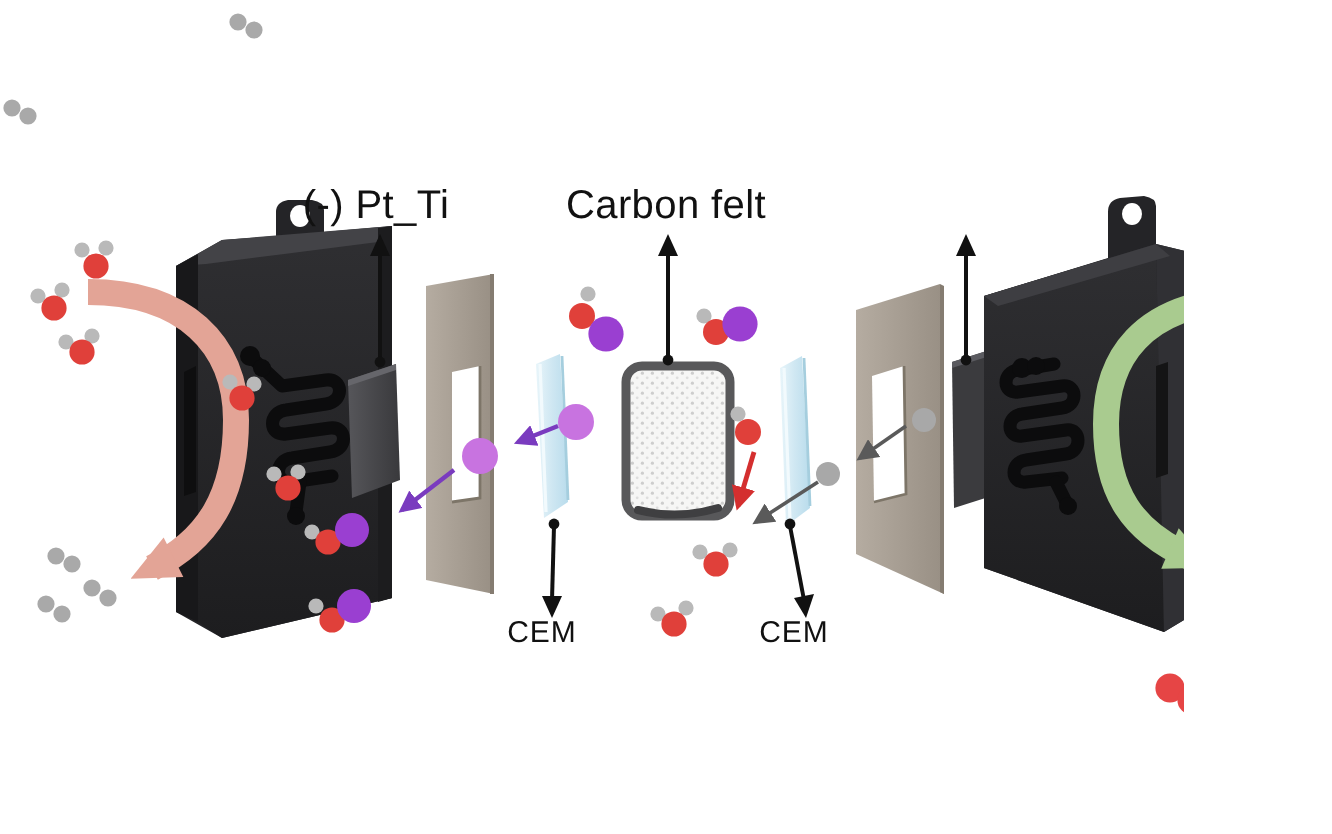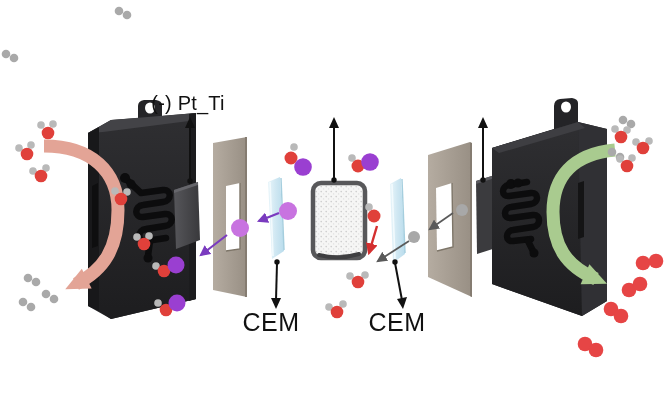--- a/index.html
+++ b/index.html
@@ -1,27 +1,27 @@
 <!DOCTYPE html>
 <html style="--water_oxygen: #e0403a; --hydrogen_atom: #b9b9b9; --hydrogen_gas: #a9a9a9; --oxygen_gas: #e64545; --cation_purple: #9a3fd1; --cation_light: #c873e0; --metal_gray: #a8a8a8; --membrane_blue: #cfe7f2; --gasket_tan: #a69d92; --electrode_dark: #454548; --plate_dark: #242427; --felt_border: #58585a; --catholyte_flow: #e3a496; --anolyte_flow: #a9cb8f; --transport_purple: #7a3bbf; --transport_red: #d42f2f; --transport_gray: #5a5a5a; --annotation_black: #111111;"><head>
 <meta charset="utf-8">
 <style>
   html,body{margin:0;padding:0;background:#ffffff;}
   #stage{
-    position:relative;width:666px;height:417px;background:#ffffff;
+    position:relative;width:592px;height:417px;background:#ffffff;
     font-family:"Liberation Sans",sans-serif;overflow:hidden;
   }
   #art{position:absolute;left:0;top:0;}
   .lbl{
     position:absolute;color:var(--annotation_black,#111);
     font-size:20px;white-space:nowrap;transform:translateX(-50%);
     letter-spacing:0.2px;
   }
   .lbl sub{font-size:14px;}
-  .cem{font-size:25px;letter-spacing:0.5px;}
+  .cem{font-size:15px;letter-spacing:0.5px;}
   
   .aO{fill:var(--water_oxygen,#e0403a);}
   .aH{fill:var(--hydrogen_atom,#b9b9b9);}
   .gH2{fill:var(--hydrogen_gas,#a9a9a9);}
   .gO2{fill:var(--oxygen_gas,#e64545);}
   .pC{fill:var(--cation_purple,#9a3fd1);}
   .pL{fill:var(--cation_light,#c873e0);}
   .gS{fill:var(--metal_gray,#a8a8a8);}
   .flowC{stroke:var(--catholyte_flow,#e3a496);}
   .flowA{stroke:var(--anolyte_flow,#a9cb8f);}
@@ -315,19 +315,20 @@
     <circle class="annf" cx="277" cy="262" r="2.7" stroke="none"></circle>
 
     <line class="ann" x1="395" y1="263" x2="402" y2="300"></line>
     <polygon class="annf" points="403,309 397,299 407,297" stroke="none"></polygon>
     <circle class="annf" cx="395" cy="262" r="2.7" stroke="none"></circle>
   </g>
 </svg>
 
 <div class="lbl" style="left:188px;top:92px;">(-) Pt_Ti</div>
 
+<div class="lbl" style="left:333px;top:92px;">Carbon felt</div>
 
 
 <div class="lbl cem" style="left:271px;top:308px;">CEM</div>
 
 <div class="lbl cem" style="left:397px;top:308px;">CEM</div>
 
 </div>
 
 </body></html>

